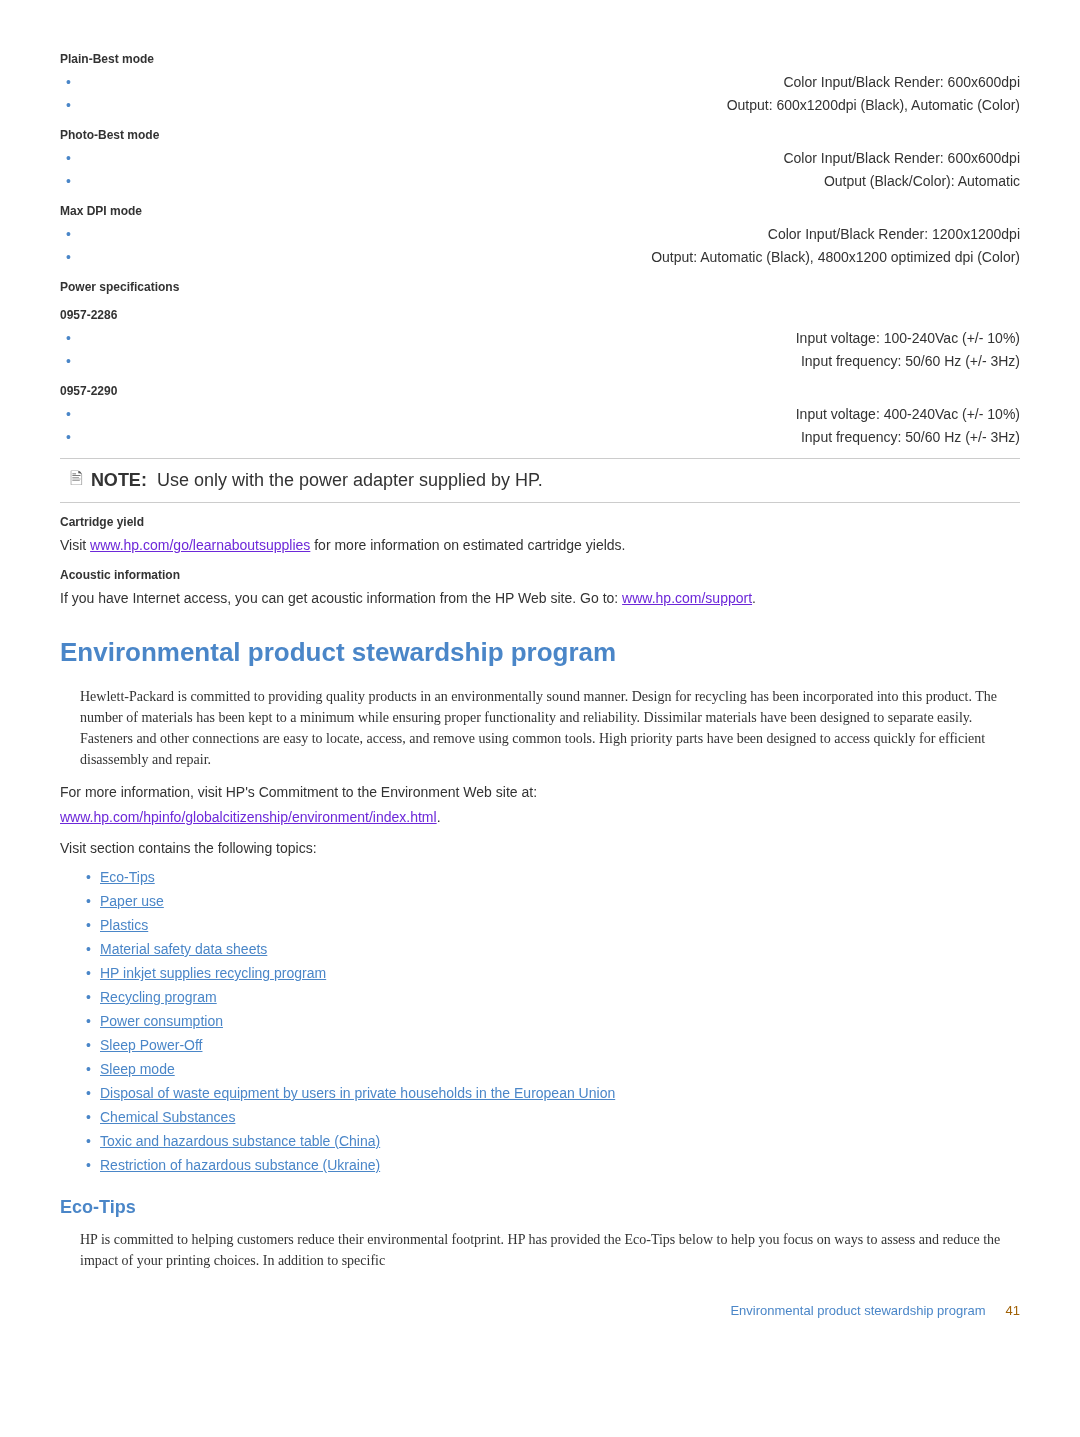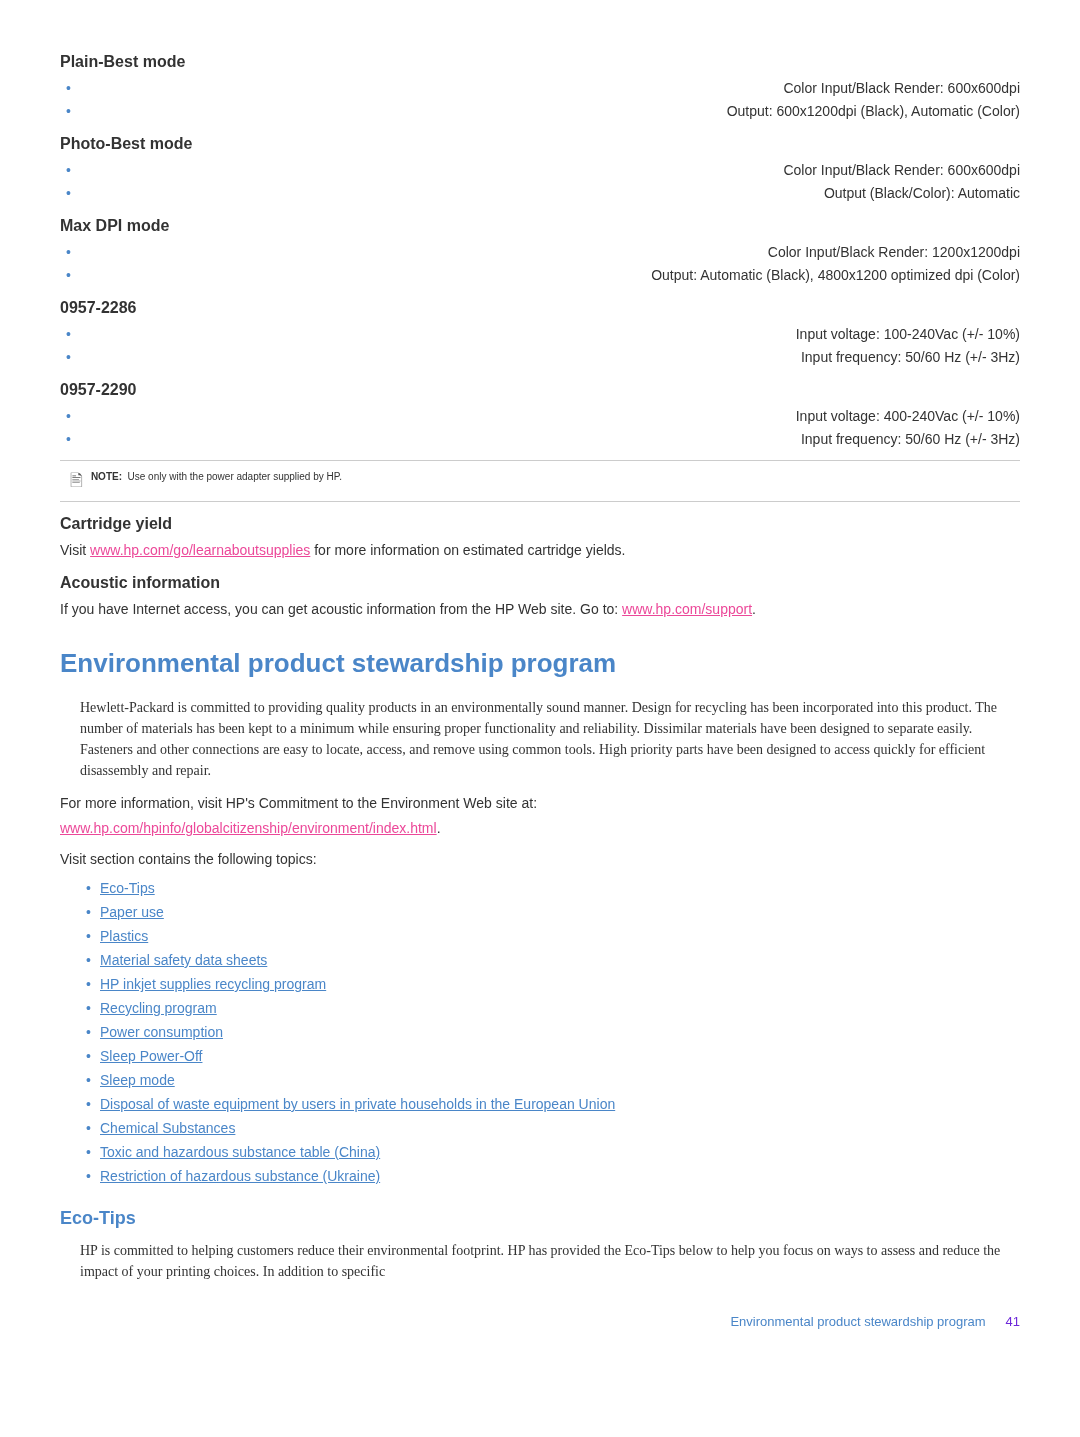--- a/index.html
+++ b/index.html
@@ -6,21 +6,21 @@
     body {
       font-family: Arial, sans-serif;
       font-size: 14px;
       color: #333;
       background: #fff;
       padding: 40px 60px;
       line-height: 1.5;
     }
     .section-heading {
       font-weight: bold;
-      font-size: 16px;
+      font-size: 12px;
       margin-bottom: 4px;
       margin-top: 10px;
     }
     .bullet-list {
       list-style: none;
       margin-bottom: 8px;
       text-align: right;
     }
     .bullet-list li {
       padding-left: 20px;
@@ -42,39 +42,39 @@
       display: flex;
       align-items: flex-start;
       gap: 8px;
     }
     .note-icon {
       font-size: 16px;
       color: #555;
       flex-shrink: 0;
     }
     .note-text {
-      font-size: 10px;
+      font-size: 18px;
     }
     .note-label {
       font-weight: bold;
     }
     .main-heading {
       font-size: 26px;
       color: #4a86c8;
       font-weight: bold;
       margin: 24px 0 14px 0;
     }
     .sub-heading {
       font-size: 18px;
       color: #4a86c8;
       font-weight: bold;
       margin: 18px 0 8px 0;
     }
     .link {
-      color: #ec4899;
+      color: #6d28d9;
       text-decoration: underline;
       cursor: pointer;
     }
     .indent-block {
       padding-left: 20px;
       font-family: Liberation Serif, serif;
     }
     .topics-list {
       list-style: none;
       margin: 8px 0 8px 20px;
@@ -100,21 +100,21 @@
       align-items: center;
       margin-top: 30px;
       font-size: 13px;
       color: #4a86c8;
       gap: 20px;
     }
     .footer-text {
       color: #4a86c8;
     }
     .footer-page {
-      color: #6d28d9;
+      color: #a16207;
       font-size: 13px;
     }
   </style>
 </head>
 <body>
 
 <div>
   <div class="section-heading">Plain-Best mode</div>
   <ul class="bullet-list">
     <li>Color Input/Black Render: 600x600dpi</li>
@@ -132,20 +132,21 @@
 
 <div>
   <div class="section-heading">Max DPI mode</div>
   <ul class="bullet-list">
     <li>Color Input/Black Render: 1200x1200dpi</li>
     <li>Output: Automatic (Black), 4800x1200 optimized dpi (Color)</li>
   </ul>
 </div>
 
 <div>
+  <div class="section-heading">Power specifications</div>
 
   <div class="section-heading">0957-2286</div>
   <ul class="bullet-list">
     <li>Input voltage: 100-240Vac (+/- 10%)</li>
     <li>Input frequency: 50/60 Hz (+/- 3Hz)</li>
   </ul>
 
   <div class="section-heading">0957-2290</div>
   <ul class="bullet-list">
     <li>Input voltage: 400-240Vac (+/- 10%)</li>

